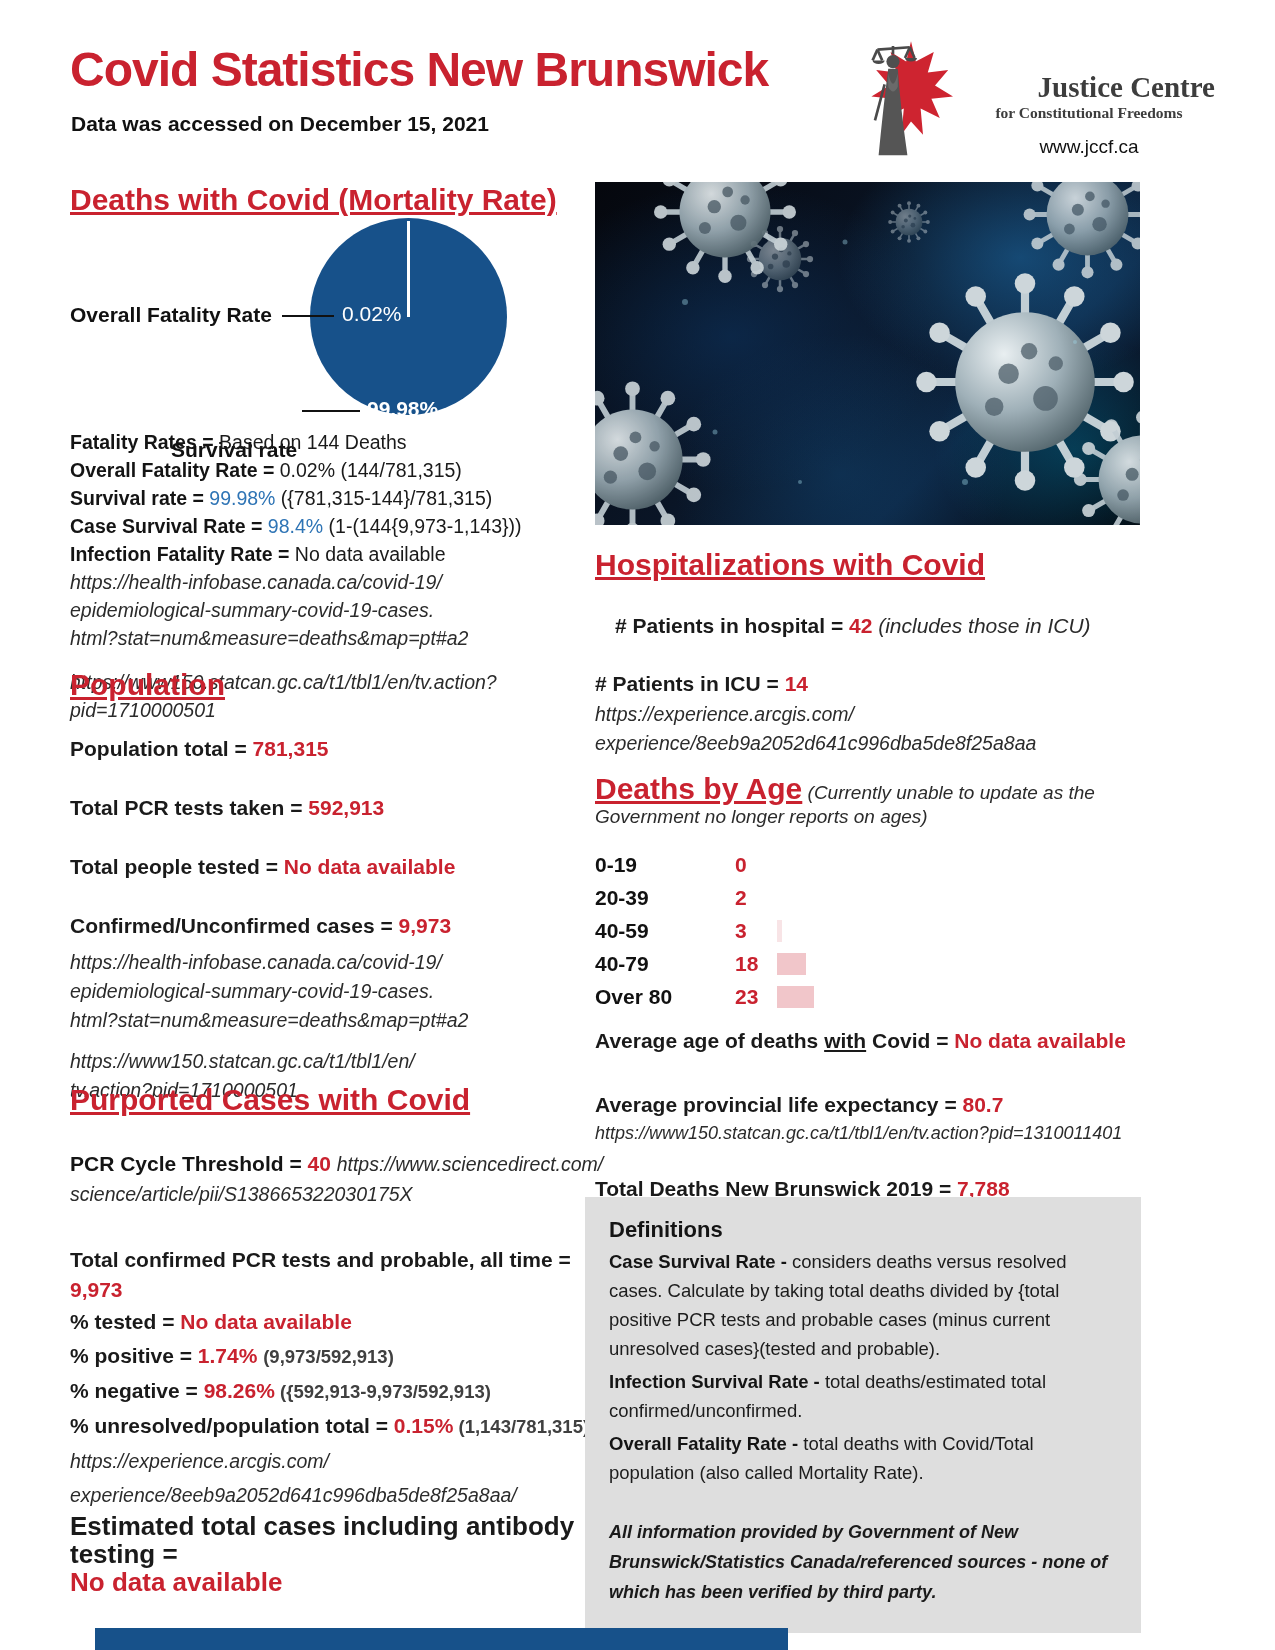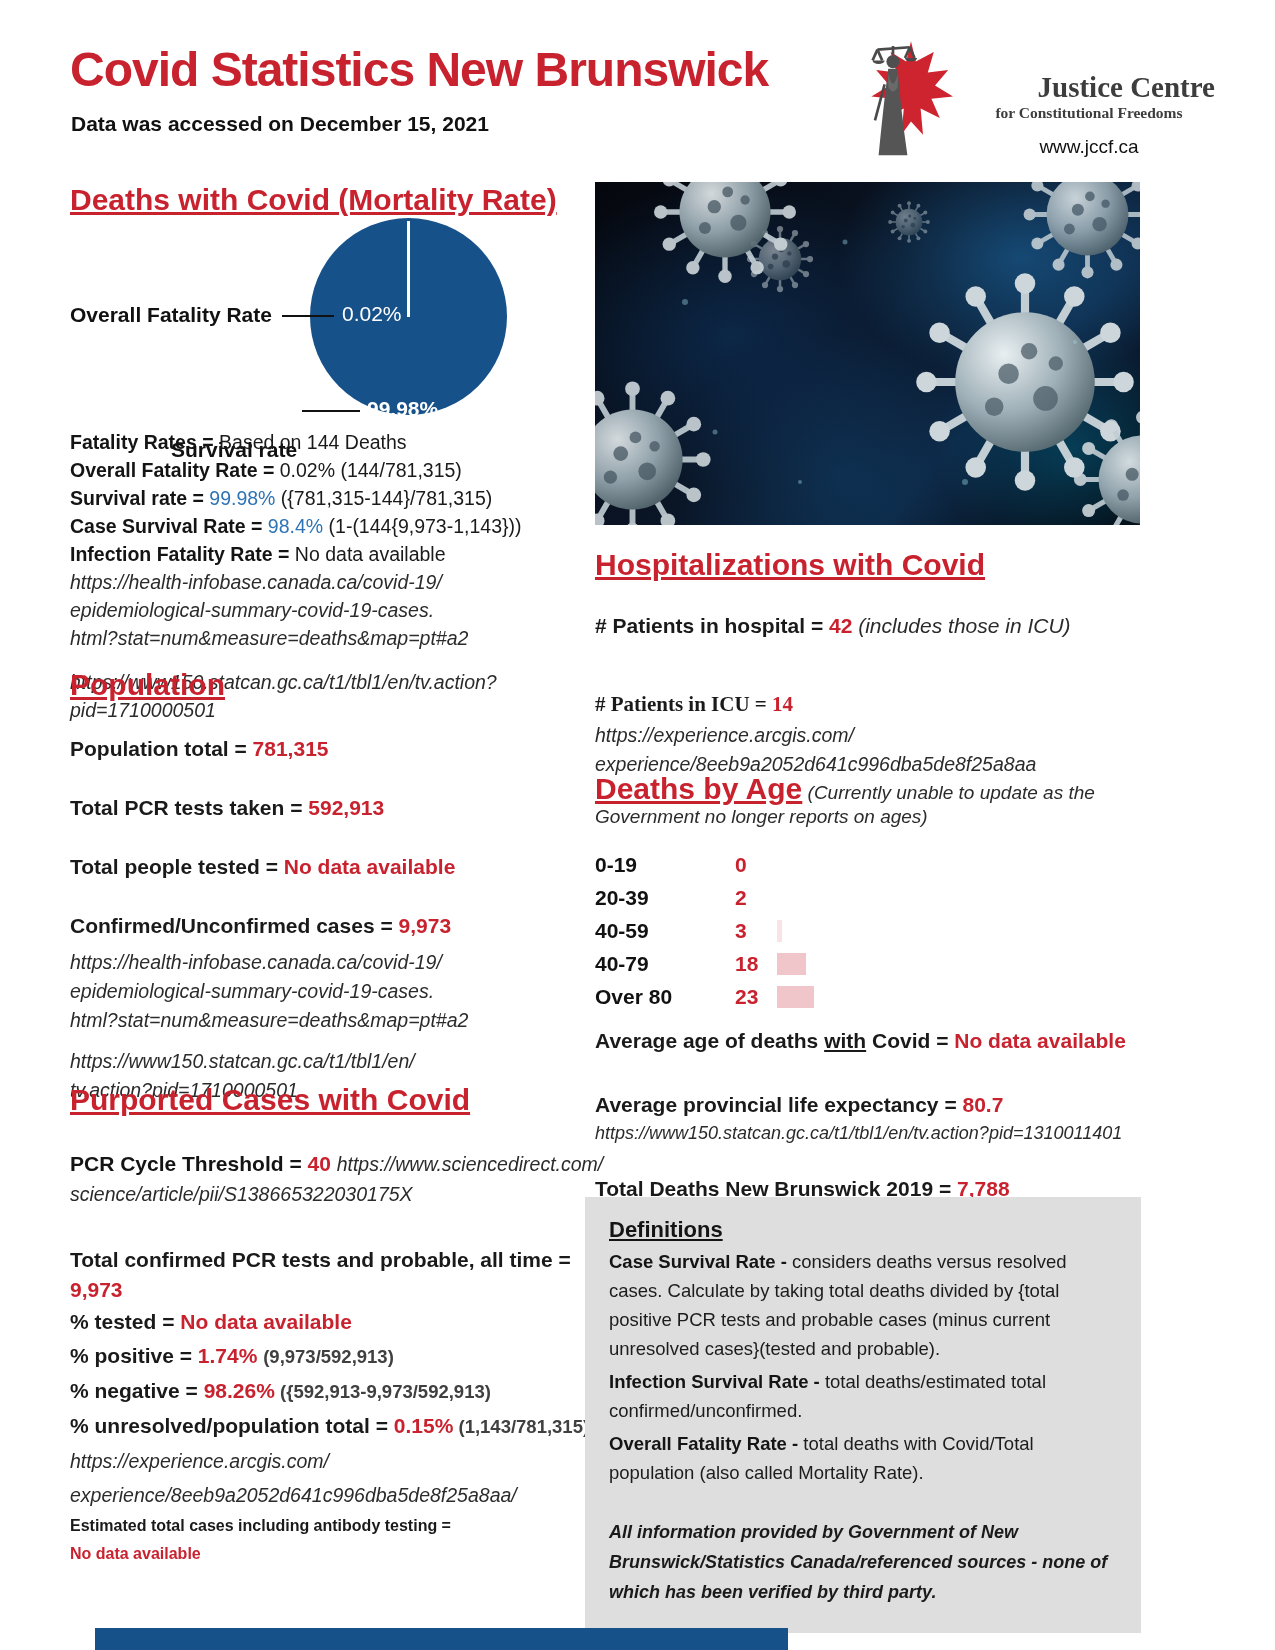--- a/index.html
+++ b/index.html
@@ -48,21 +48,21 @@
   .pop-line { font-size:21px; font-weight:700; margin-top:35px; }
   .pop-line:first-of-type { margin-top:40px; }
   .pop-urls { margin-top:10px; font-size:19.5px; line-height:29px; }
   .sec-purp { position:absolute; left:70px; top:1083px; width:535px; }
   .purp-pcr { margin-top:32px; font-size:21px; line-height:30px; }
   .purp-pcr .url { font-size:19.5px; }
   .purp-total { margin-top:36px; font-size:21px; font-weight:700; line-height:30px; }
   .pct-line { font-size:21px; font-weight:700; line-height:34px; }
   .pct-extra { font-weight:700; font-size:18.5px; color:#404040; }
   .purp-urls { font-size:19.5px; line-height:34px; }
-  .purp-est { font-size:16px; font-weight:700; line-height:28px; }
+  .purp-est { font-size:26px; font-weight:700; line-height:28px; }
   
   .virus {
     position:absolute; left:595px; top:182px; width:545px; height:343px;
     background:
       radial-gradient(260px 180px at 78% 22%, rgba(30,110,170,0.55), rgba(0,0,0,0) 70%),
       radial-gradient(300px 220px at 25% 45%, rgba(15,60,110,0.5), rgba(0,0,0,0) 70%),
       radial-gradient(200px 160px at 88% 78%, rgba(0,150,190,0.30), rgba(0,0,0,0) 70%),
       radial-gradient(240px 200px at 45% 85%, rgba(20,80,130,0.35), rgba(0,0,0,0) 70%),
       linear-gradient(135deg, #05070d 0%, #0a1526 45%, #0c2440 70%, #04060c 100%);
   }
@@ -78,21 +78,21 @@
   .age-bar { height:22px; background:#F1C6CA; }
   .age-row:nth-child(3) .age-bar { background:#F8E4E6; }
   .avg-age { margin-top:16px; font-size:21px; font-weight:700; }
   .life { margin-top:40px; font-size:21px; font-weight:700; }
   .small-url { font-size:18px; line-height:27px; margin-top:3px; }
   .tdeaths { margin-top:30px; font-size:21px; font-weight:700; }
   .defs {
     position:absolute; left:585px; top:1197px; width:556px; min-height:370px;
     background:#DEDEDE; padding:20px 24px 26px 24px;
   }
-  .defs h3 { font-size:22px; font-weight:700; color:#141414;text-decoration:underline; }
+  .defs h3 { font-size:22px; font-weight:700; color:#141414; }
   .defs p { font-size:18.5px; line-height:29px; margin-top:4px; color:#1c1c1c; }
   .defs .disc { margin-top:30px; font-weight:700; font-style:italic; font-size:18px; line-height:30px; }
   .footer-bar { position:absolute; left:95px; top:1628px; width:693px; height:22px; background:#17518A; }
 </style>
 </head>
 <body>
 
 <div class="page">
 
   <div class="title">Covid Statistics New Brunswick</div>
@@ -240,22 +240,22 @@
           <circle cx="370" cy="300" r="3"></circle>
         <circle cx="120" cy="250" r="2.5"></circle>
           <circle cx="480" cy="160" r="2"></circle>
           <circle cx="205" cy="300" r="2"></circle>
       </g>
     </svg>
   </div>
 
   <div class="sec-hosp">
     <div class="h2">Hospitalizations with Covid</div>
-    <div class="hosp-line" style="margin-top:32px;"><span># Patients in hospital =</span><span class="rv"> 42 </span><span class="note">(includes those in ICU)</span></div>
-    <div class="hosp-line" style="margin-top:54px;font-family:Liberation Serif, serif;"><span># Patients in ICU =</span><span class="rv"> 14</span></div>
+    <div class="hosp-line" style="margin-top:32px;margin-left:20px;"><span># Patients in hospital =</span><span class="rv"> 42 </span><span class="note">(includes those in ICU)</span></div>
+    <div class="hosp-line" style="margin-top:34px;"><span># Patients in ICU =</span><span class="rv"> 14</span></div>
     <div class="hosp-urls">
       <div class="url">https://experience.arcgis.com/</div>
       <div class="url">experience/8eeb9a2052d641c996dba5de8f25a8aa</div>
     </div>
   </div>
 
   <div class="sec-age">
     <div><span class="h2">Deaths by Age</span><span class="note age-head-note"> (Currently unable to update as the Government no longer reports on ages)</span></div>
     <div class="age-table">
       <div class="age-row">

